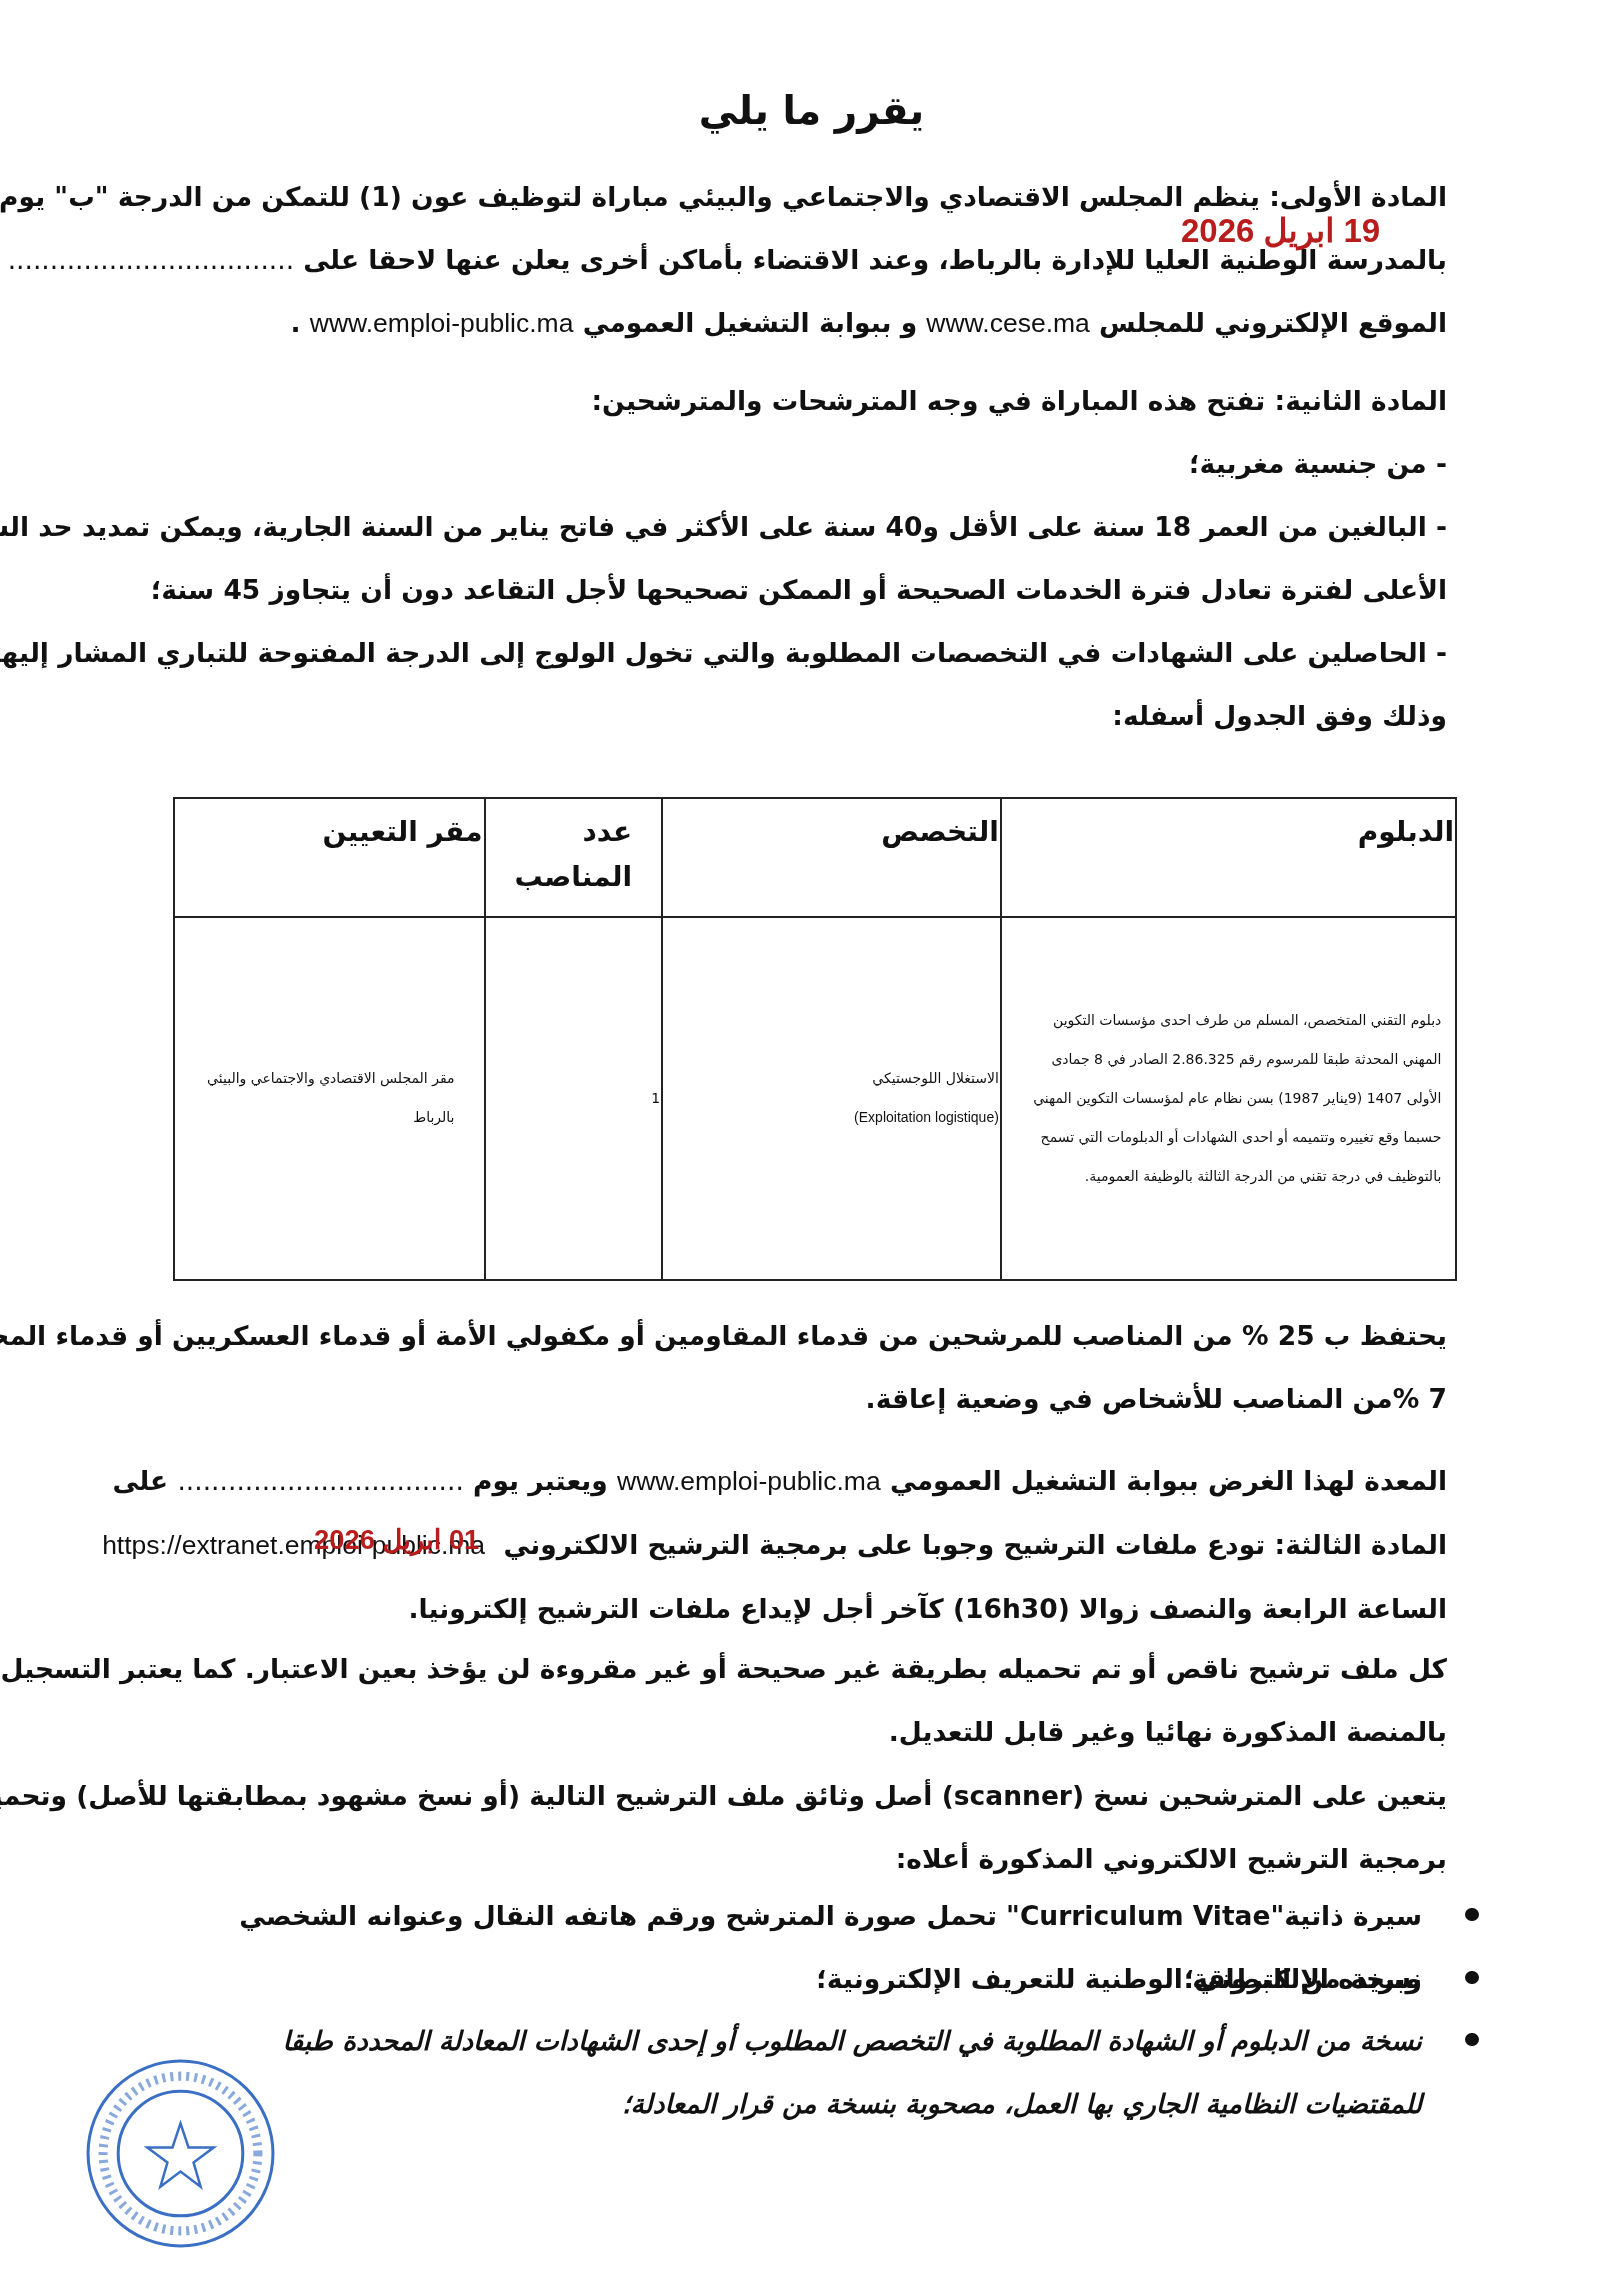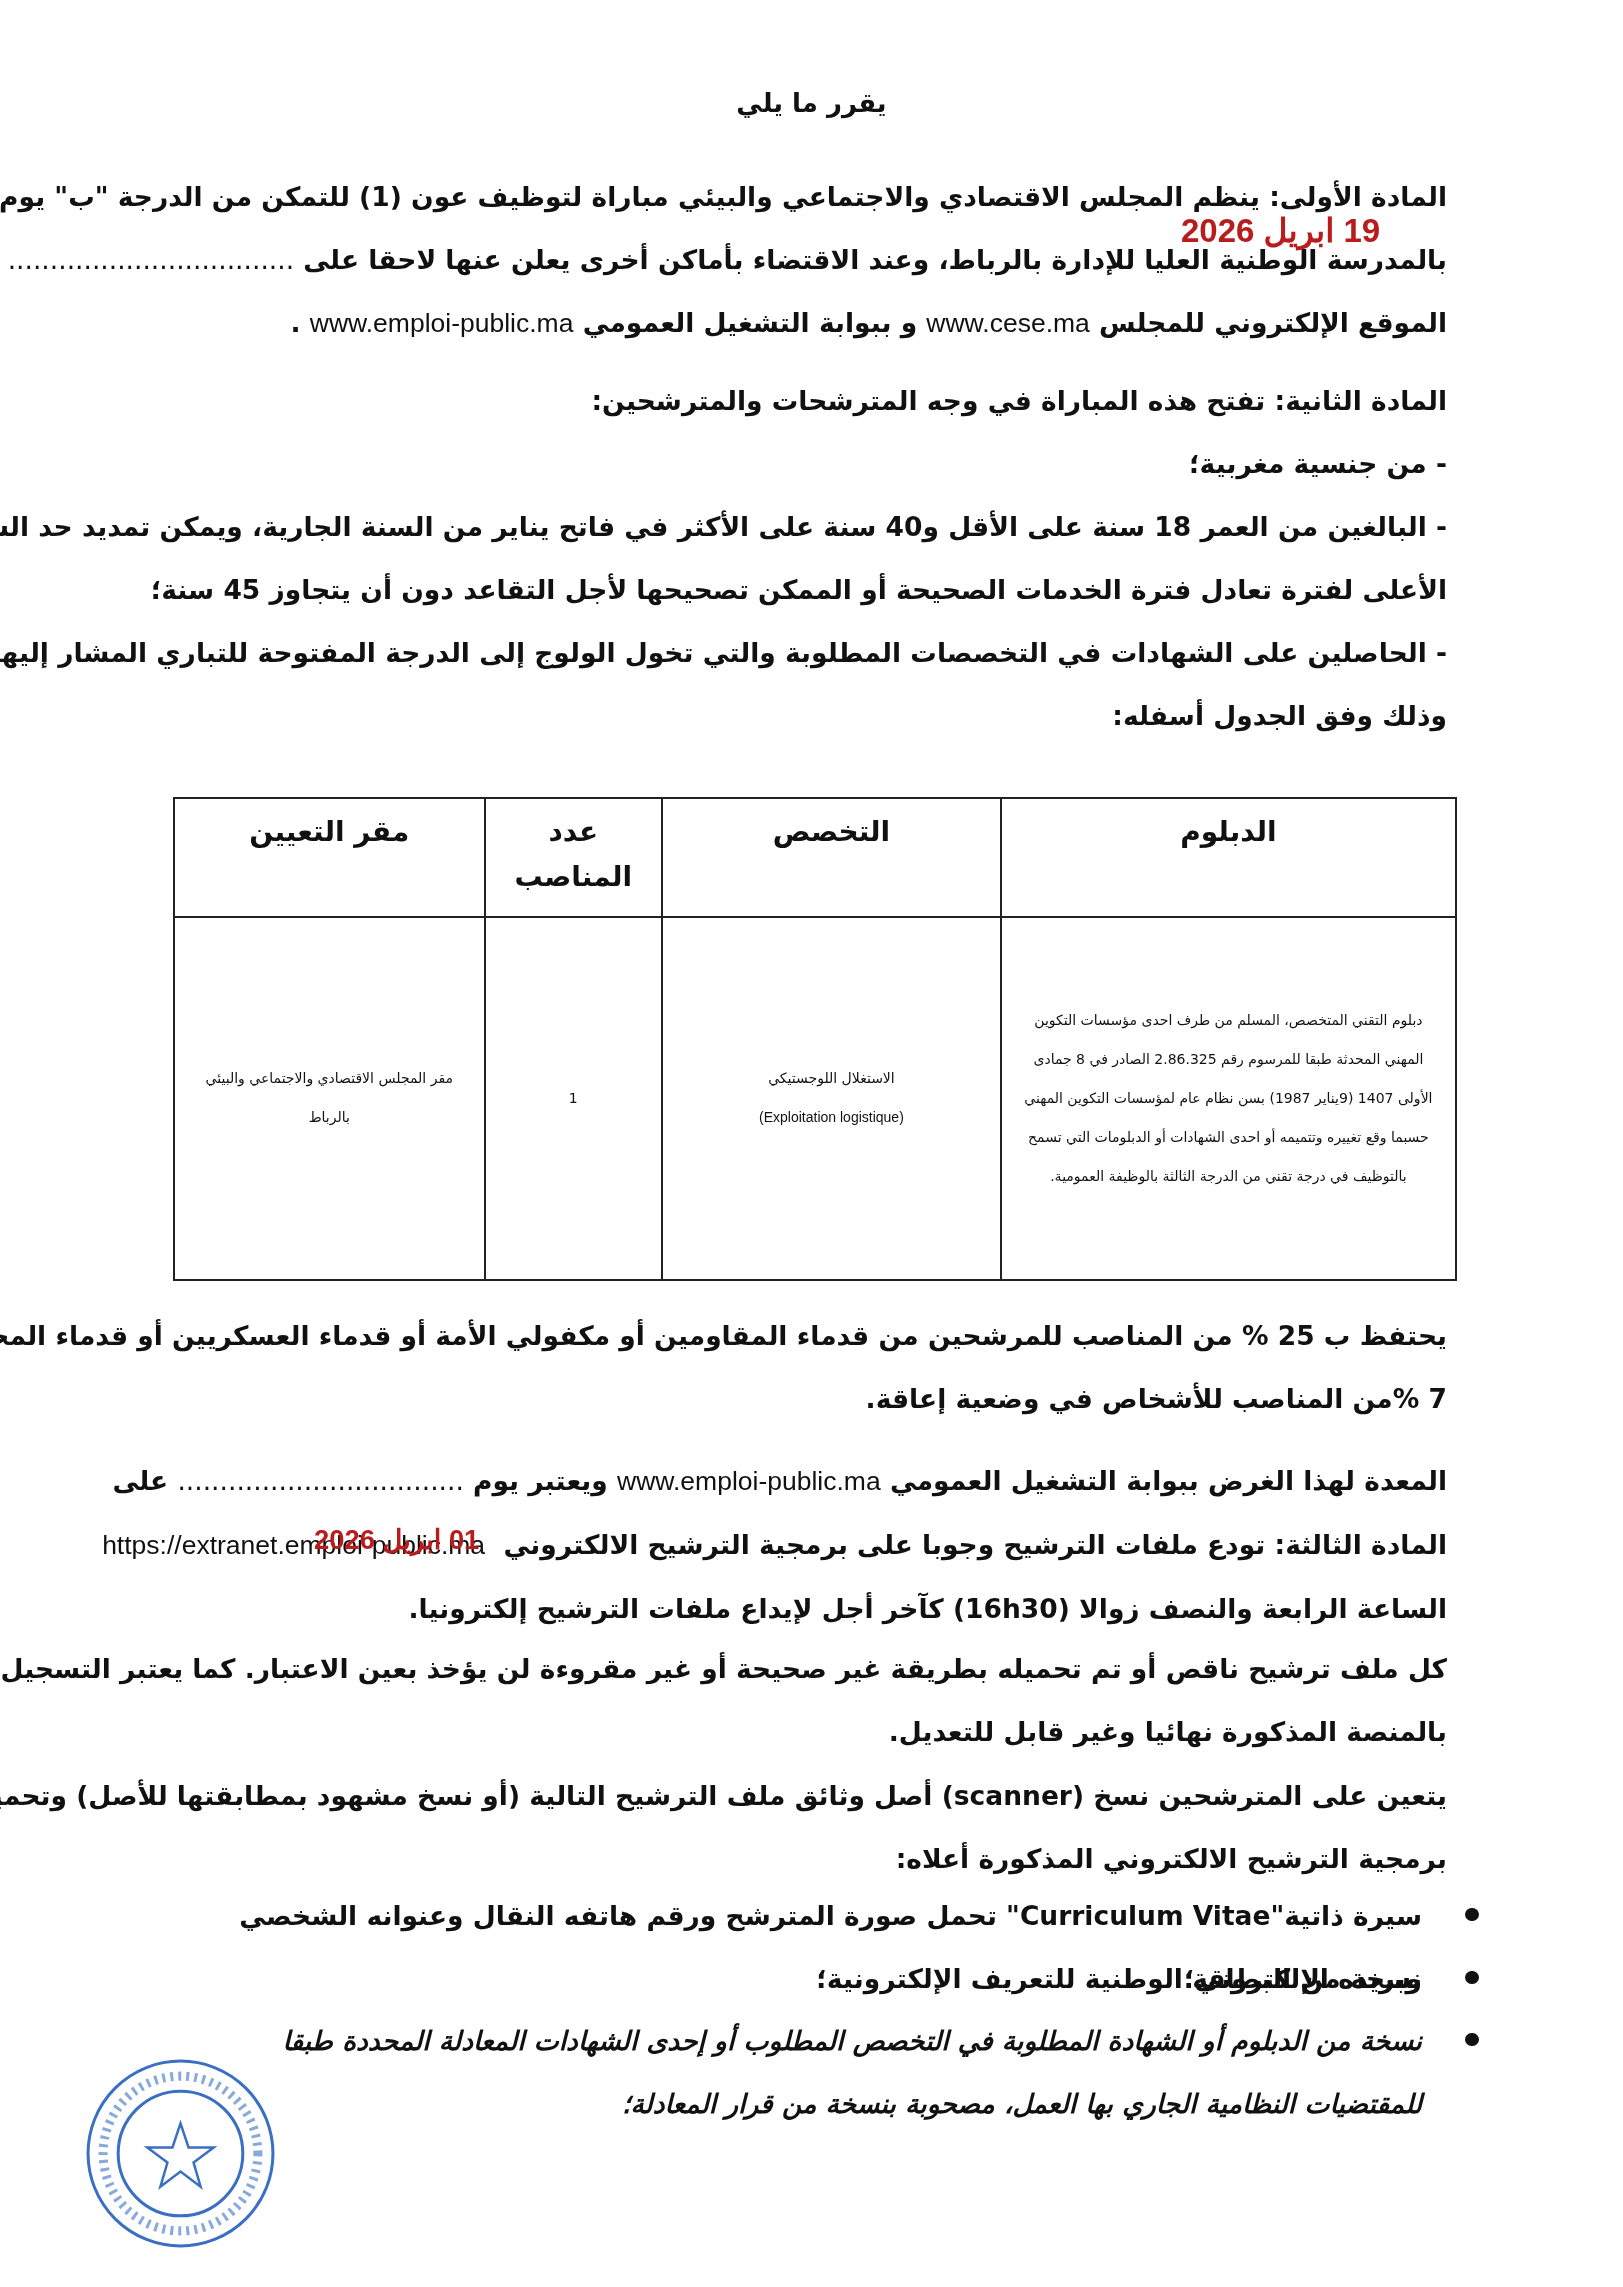--- a/index.html
+++ b/index.html
@@ -1,30 +1,30 @@
 <!DOCTYPE html>
 <html><head>
 <meta charset="utf-8">
 <style>
   html,body{margin:0;padding:0;background:#fff;}
   body{width:1623px;height:2288px;position:relative;overflow:hidden;
        font-family:"DejaVu Sans","Liberation Sans",sans-serif;color:#111;}
   .page{position:absolute;left:0;top:0;width:1623px;height:2288px;}
   .title{position:absolute;top:88px;left:0;width:1623px;text-align:center;
-         font-size:26px;font-weight:bold;direction:rtl;}
+         font-size:39px;font-weight:bold;direction:rtl;}
   .para{position:absolute;right:176px;left:191px;direction:rtl;text-align:justify;
         font-size:26.5px;line-height:63px;font-weight:bold;}
   .para .lbl{font-weight:bold;}
   .line{display:block;white-space:nowrap;}
   .ltr{direction:ltr;unicode-bidi:embed;font-weight:normal;font-family:"Liberation Sans",sans-serif;}
   .dots{letter-spacing:1px;font-weight:normal;}
   .hand{position:absolute;color:#b91c1c;font-family:"Liberation Sans",sans-serif;font-weight:bold;}
   table.grid{position:absolute;top:797px;left:173px;width:1284px;border-collapse:collapse;
              direction:rtl;}
-  table.grid td,table.grid th{border:2px solid #222;text-align:center;vertical-align:middle;margin-top:48px;}
+  table.grid td,table.grid th{border:2px solid #222;text-align:right;vertical-align:middle;margin-top:48px;}
   table.grid th{font-size:28px;font-weight:bold;height:106px;vertical-align:top;padding-top:9.8px;line-height:45px;}
   table.grid td{font-size:14px;line-height:39px;height:359px;font-weight:normal;}
   td.diploma{width:480px;padding:0 13.7px;}
   td.spec{width:368px;font-size:27.4px;line-height:53px;}
   td.count{width:157px;font-size:27.4px;}
   td.seat{width:279px;font-size:29px;line-height:55px;}
   .bullet{position:absolute;right:201px;left:191px;direction:rtl;font-size:26.5px;font-weight:bold;line-height:63px;}
   .bullet .dot{position:absolute;right:-57px;top:23.5px;width:13.7px;height:13.7px;border-radius:50%;background:#111;}
   .bullet .txt{margin-right:0;}
   .stamp{position:absolute;left:80px;top:2053px;width:201px;height:201px;}

